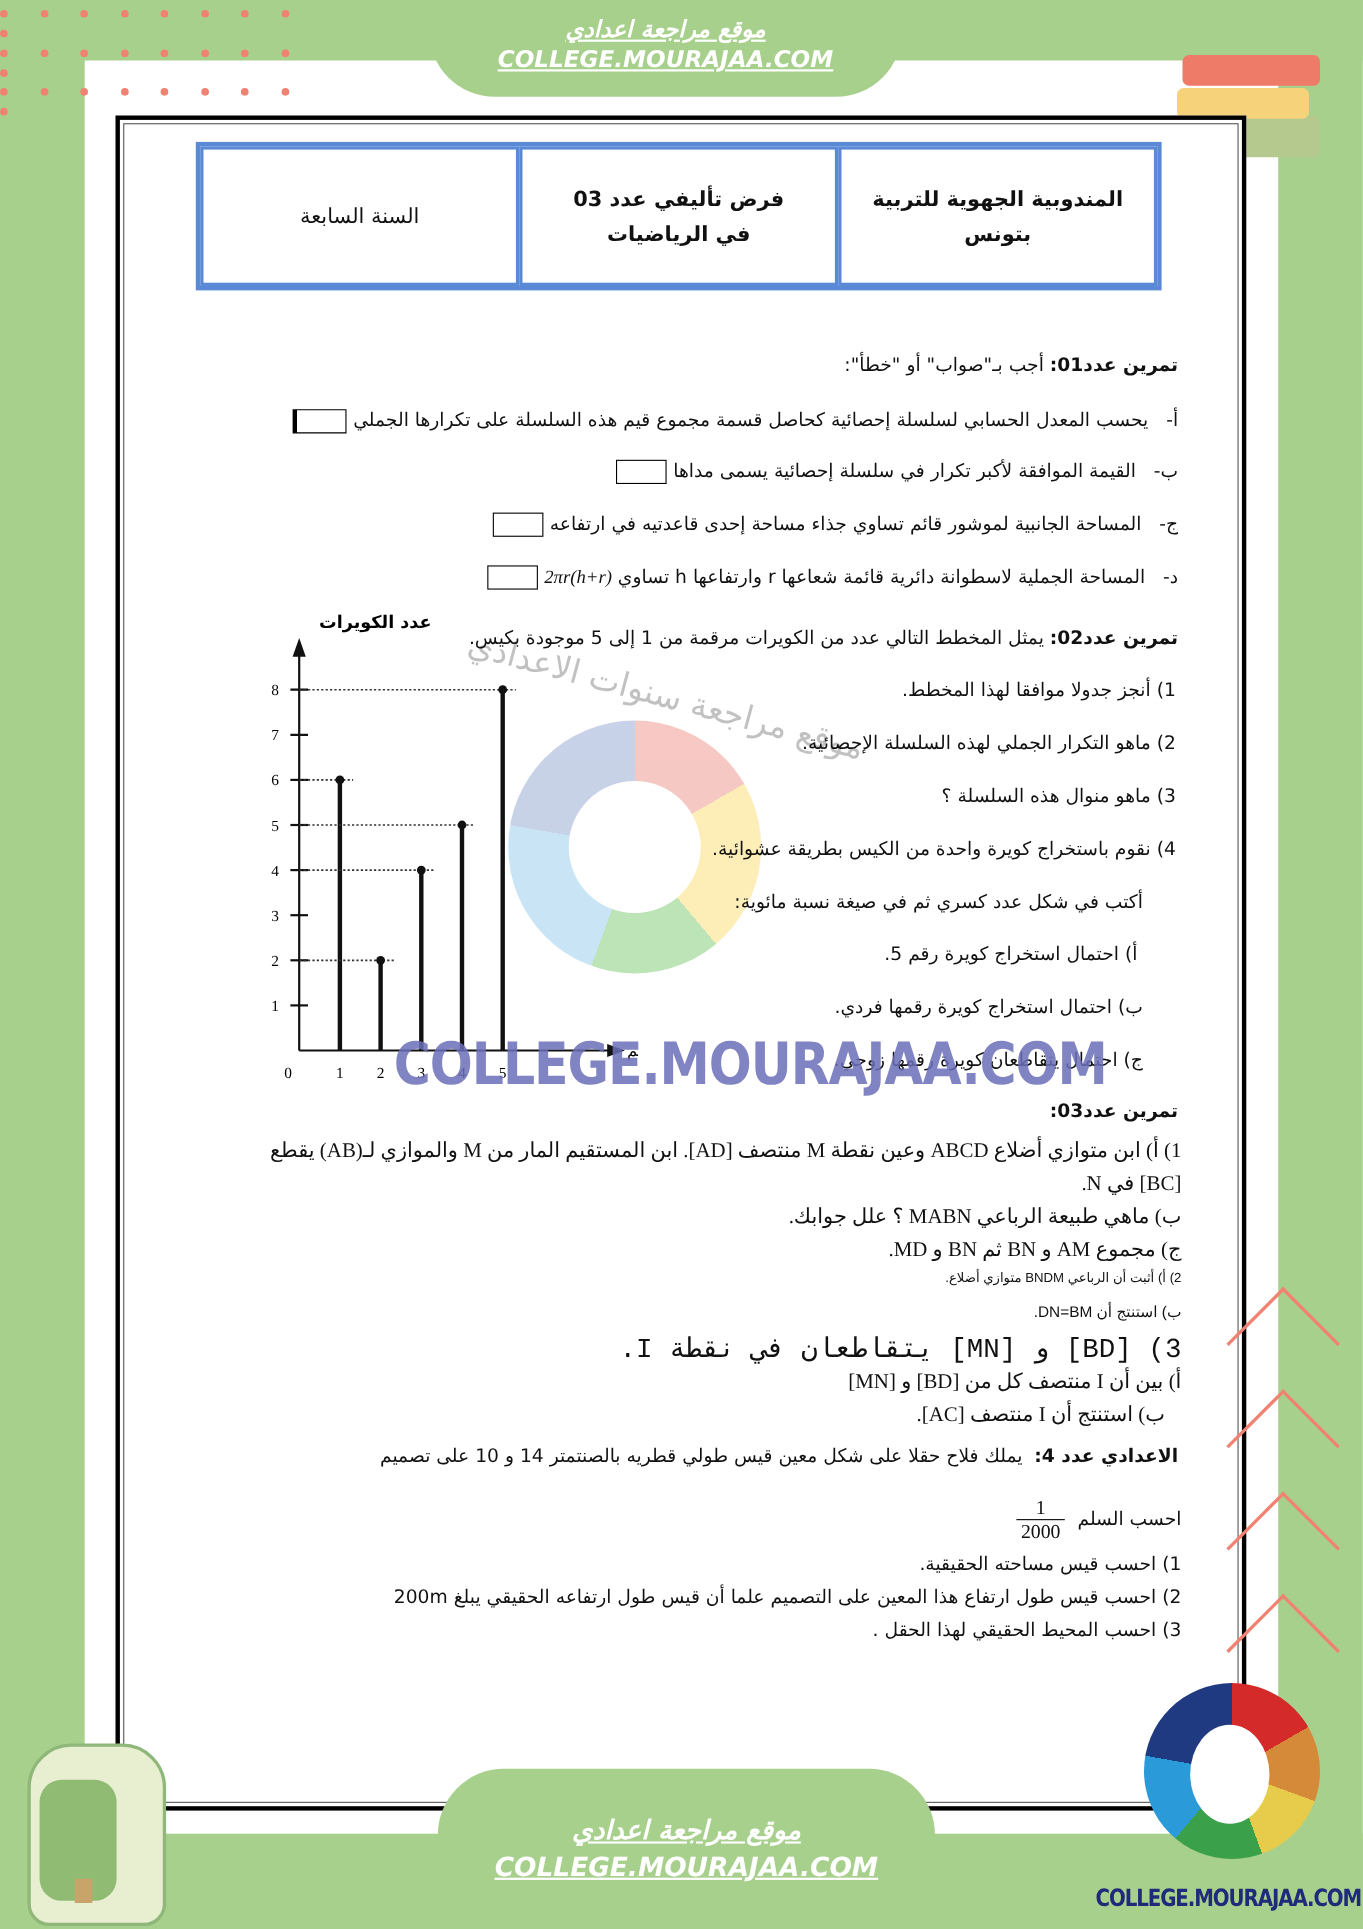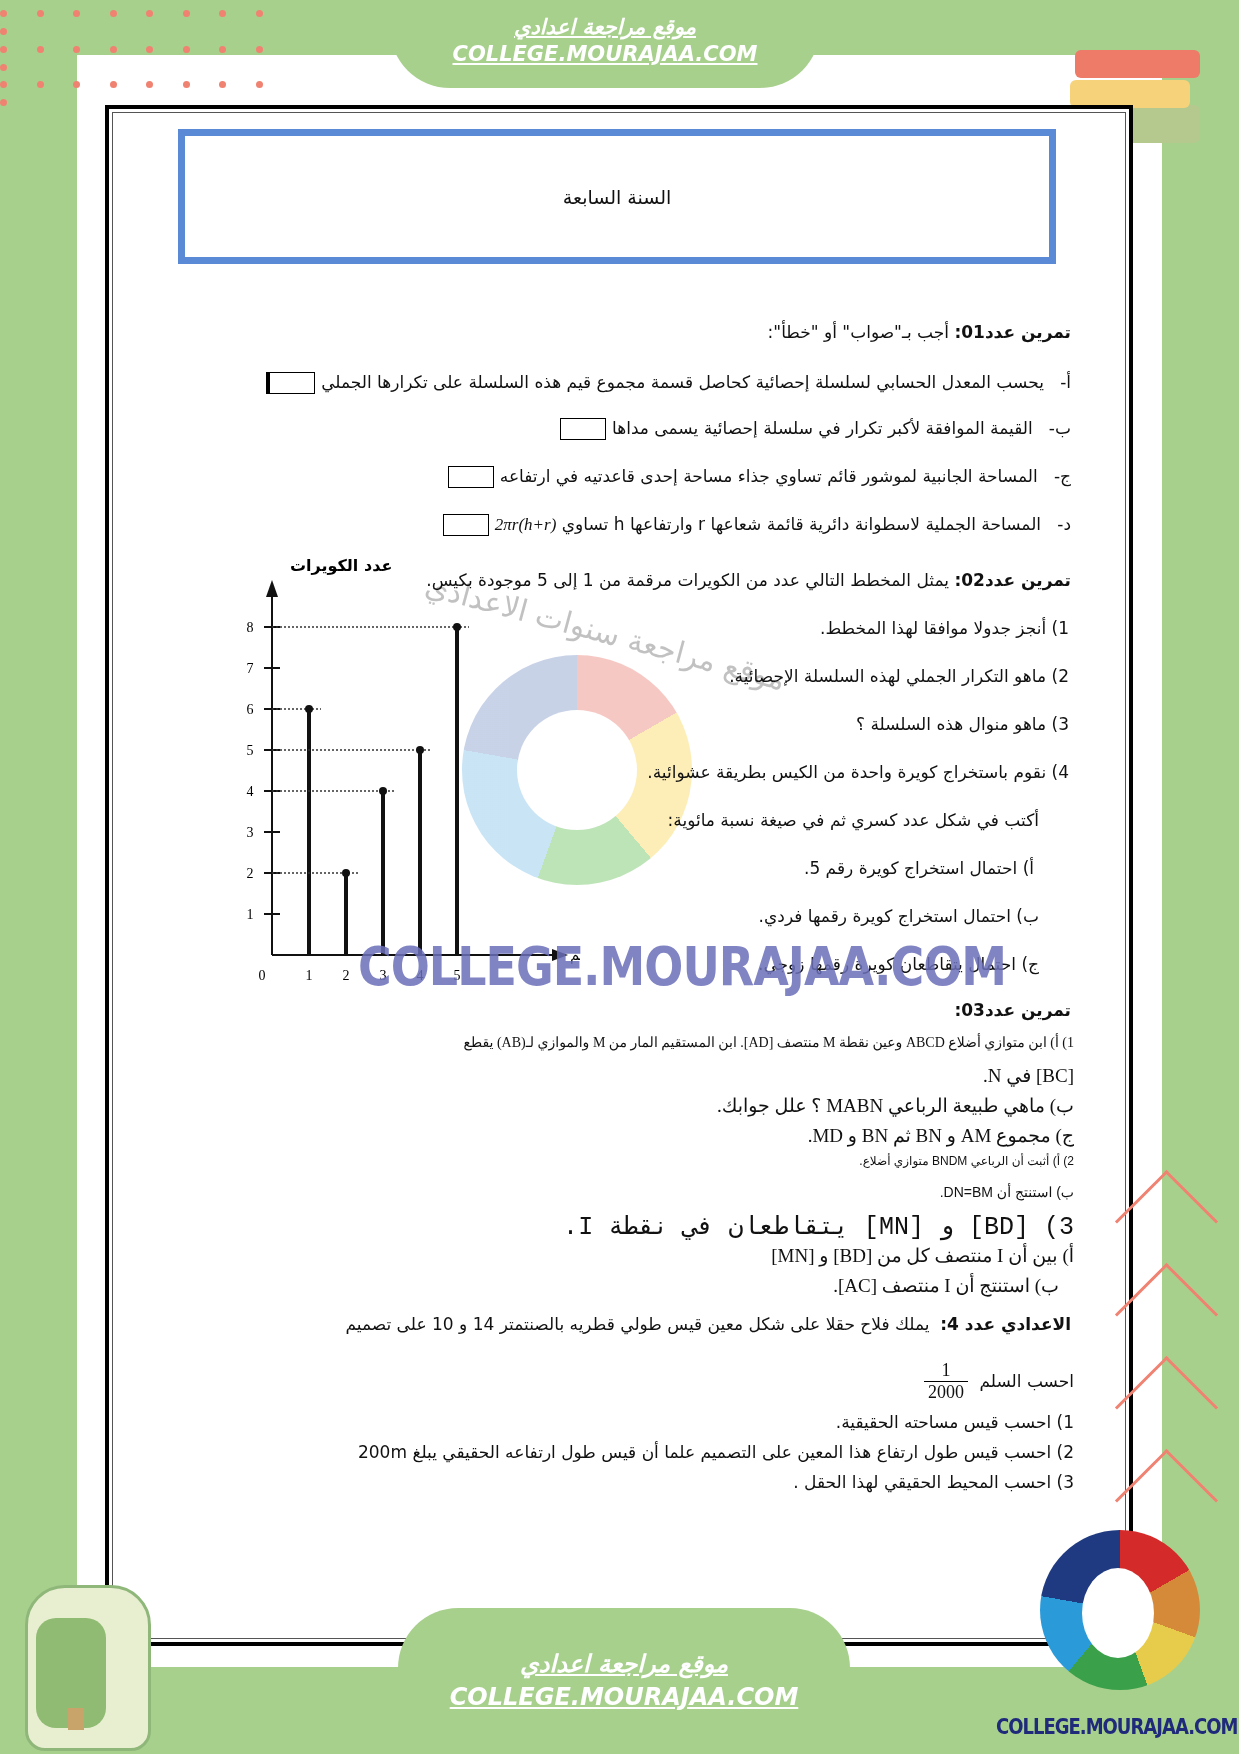--- a/index.html
+++ b/index.html
@@ -73,20 +73,32 @@
 </div>
 
 <div class="banner" id="top-banner">
   <div class="l1">موقع مراجعة اعدادي</div>
   <div class="l2">COLLEGE.MOURAJAA.COM</div>
 </div>
 
 <div id="page-frame"></div>
 
 <div id="header-table">
+  <div class="cell bold">
+    <div>
+        <div>المندوبية الجهوية للتربية</div>
+        <div>بتونس</div>
+      </div>
+  </div>
+  <div class="cell bold">
+    <div>
+        <div>فرض تأليفي عدد 03</div>
+        <div>في الرياضيات</div>
+      </div>
+  </div>
   <div class="cell">
     <div>السنة السابعة</div>
   </div>
 </div>
 
 <div class="wm-ring"></div>
 <div class="wm-arc">موقع مراجعة سنوات الاعدادي</div>
 
 <div class="line" style="top:322px">
   <span class="ttl">تمرين عدد01:</span>
@@ -166,21 +178,21 @@
       <line x1="42" y1="72" x2="239" y2="72" stroke="#333" stroke-width="1.5" stroke-dasharray="2,2"></line>
       <line x1="227" y1="400" x2="227" y2="72" stroke="#111" stroke-width="4"></line>
       <circle cx="227" cy="72" r="4" fill="#111"></circle>
     </g>
   <text x="340" y="405" font-family="DejaVu Sans, sans-serif" font-size="15" text-anchor="start">الرقم</text>
 </svg>
 
 <div class="wm-college">COLLEGE.MOURAJAA.COM</div>
 
 <div class="line" style="top:1000px"><span class="ttl">تمرين عدد03:</span></div>
-<div class="line" style="top:1034px;font-family:'Liberation Serif',serif;font-size:14px;right:165px">1) أ) ابن متوازي أضلاع ABCD وعين نقطة M منتصف [AD]. ابن المستقيم المار من M والموازي لـ(AB) يقطع</div>
+<div class="line" style="top:1034px;font-family:'Liberation Serif',serif;font-size:19px;right:165px">1) أ) ابن متوازي أضلاع ABCD وعين نقطة M منتصف [AD]. ابن المستقيم المار من M والموازي لـ(AB) يقطع</div>
 <div class="line" style="top:1064px;font-family:'Liberation Serif',serif;font-size:19px;right:165px">[BC] في N.</div>
 <div class="line" style="top:1094px;font-family:'Liberation Serif',serif;font-size:19px;right:165px">ب) ماهي طبيعة الرباعي MABN ؟ علل جوابك.</div>
 <div class="line" style="top:1124px;font-family:'Liberation Serif',serif;font-size:19px;right:165px">ج) مجموع AM و BN ثم BN و MD.</div>
 <div class="line" style="top:1154px;font-family:Liberation Sans, sans-serif;font-size:12px;right:165px">2) أ) أثبت أن الرباعي BNDM متوازي أضلاع.</div>
 <div class="line" style="top:1184px;font-family:Liberation Sans, sans-serif;font-size:14px;right:165px">ب) استنتج أن DN=BM.</div>
 <div class="line" style="top:1211px;font-family:Liberation Mono, monospace;font-size:25px;right:165px">3) [BD] و [MN] يتقاطعان في نقطة I.</div>
 <div class="line" style="top:1244px;font-family:'Liberation Serif',serif;font-size:19px;right:165px">أ) بين أن I منتصف كل من [BD] و [MN]</div>
 <div class="line" style="top:1274px;font-family:'Liberation Serif',serif;font-size:19px;right:180px">ب) استنتج أن I منتصف [AC].</div>
 
 <div class="line" style="top:1314px">

